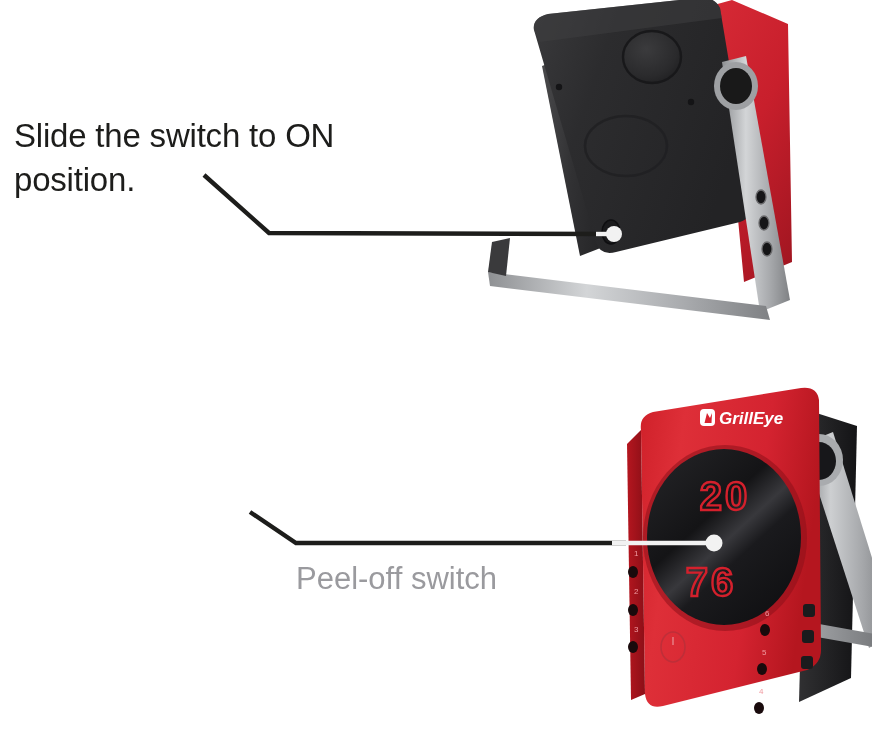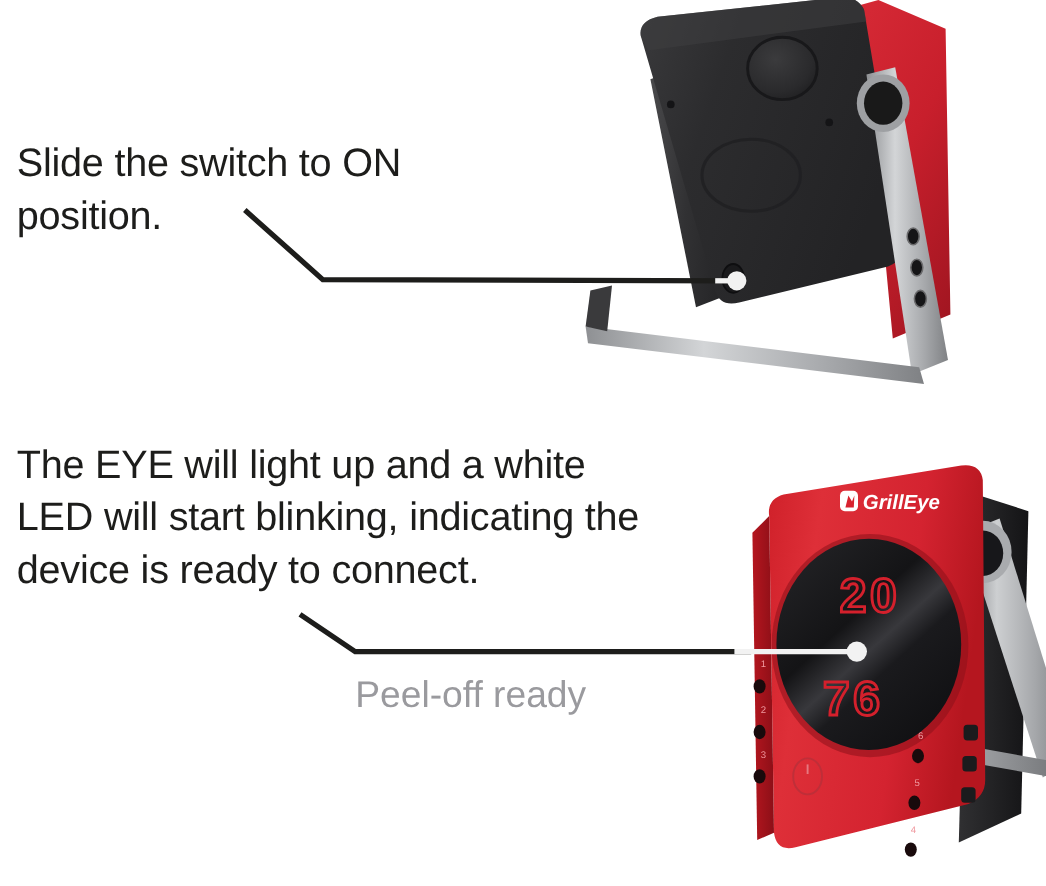--- a/index.html
+++ b/index.html
@@ -83,24 +83,23 @@
   }
   .device-svg { display: block; }
 </style>
 </head>
 <body>
 
 <div class="page">
 
   <div class="instr" id="instr-1">Slide the switch to ON position.</div>
 
-  <div class="instr" id="instr-2">The EYE will light up and a white LED will start blinking, indicating the device is ready to connect.</div>
 
   <div class="caption-gray">
-    <div>Peel-off ready</div>
+    <div>Peel-off switch</div>
   </div>
 
   <div class="device-wrap" id="device-back-wrap">
     <svg class="device-svg" width="402" height="346" viewBox="0 0 402 346" xmlns="http://www.w3.org/2000/svg">
       <defs>
         <linearGradient id="backShell" x1="0" y1="0" x2="1" y2="0.4">
           <stop offset="0%" stop-color="#3a3a3c"></stop>
           <stop offset="35%" stop-color="#2c2c2e"></stop>
           <stop offset="100%" stop-color="#232325"></stop>
         </linearGradient>

